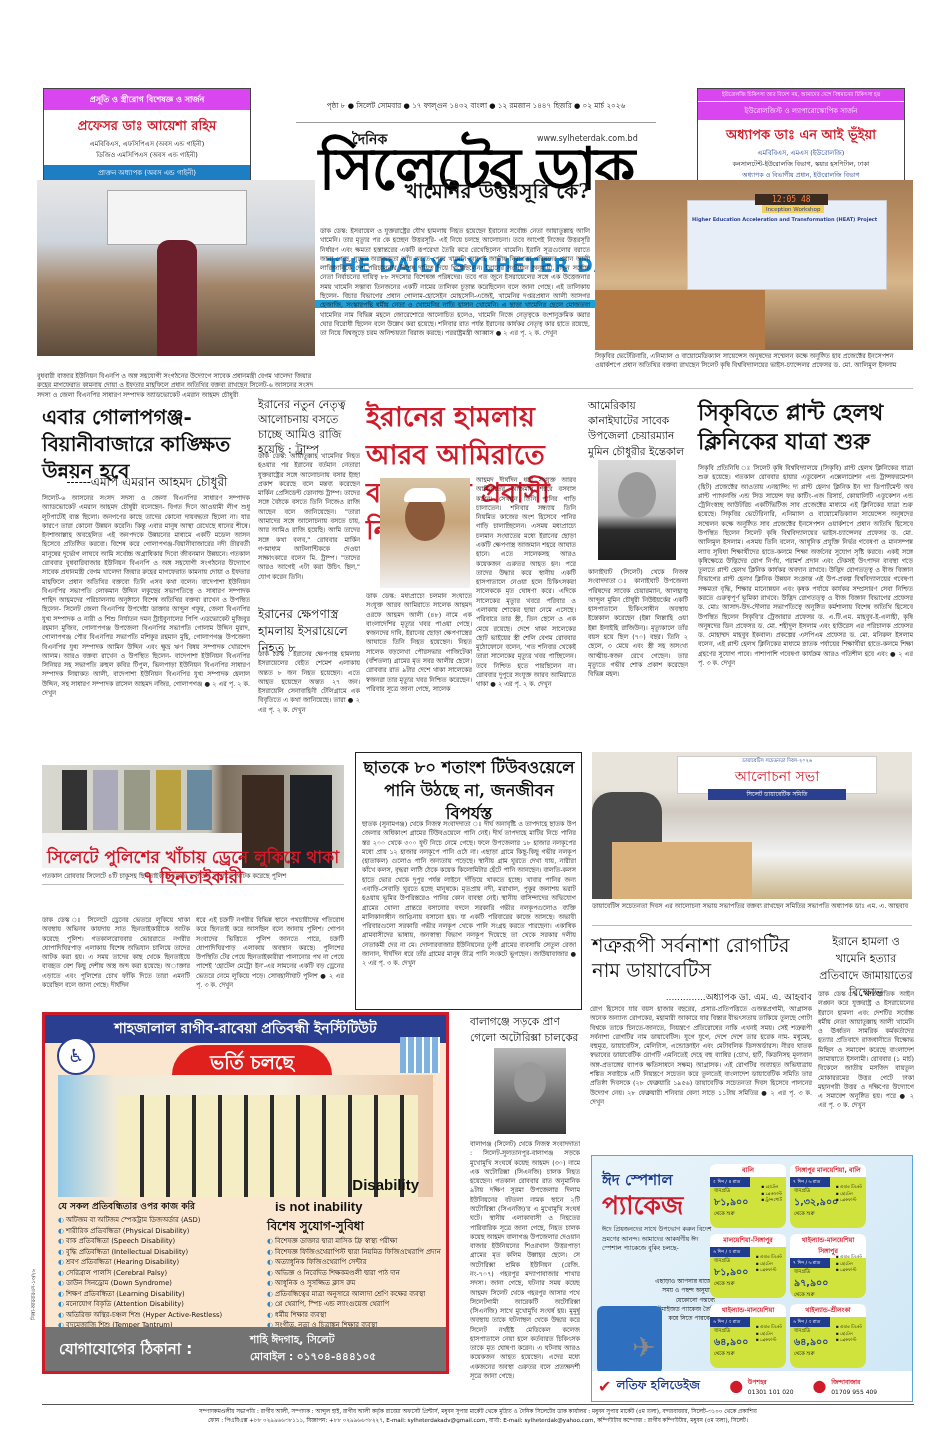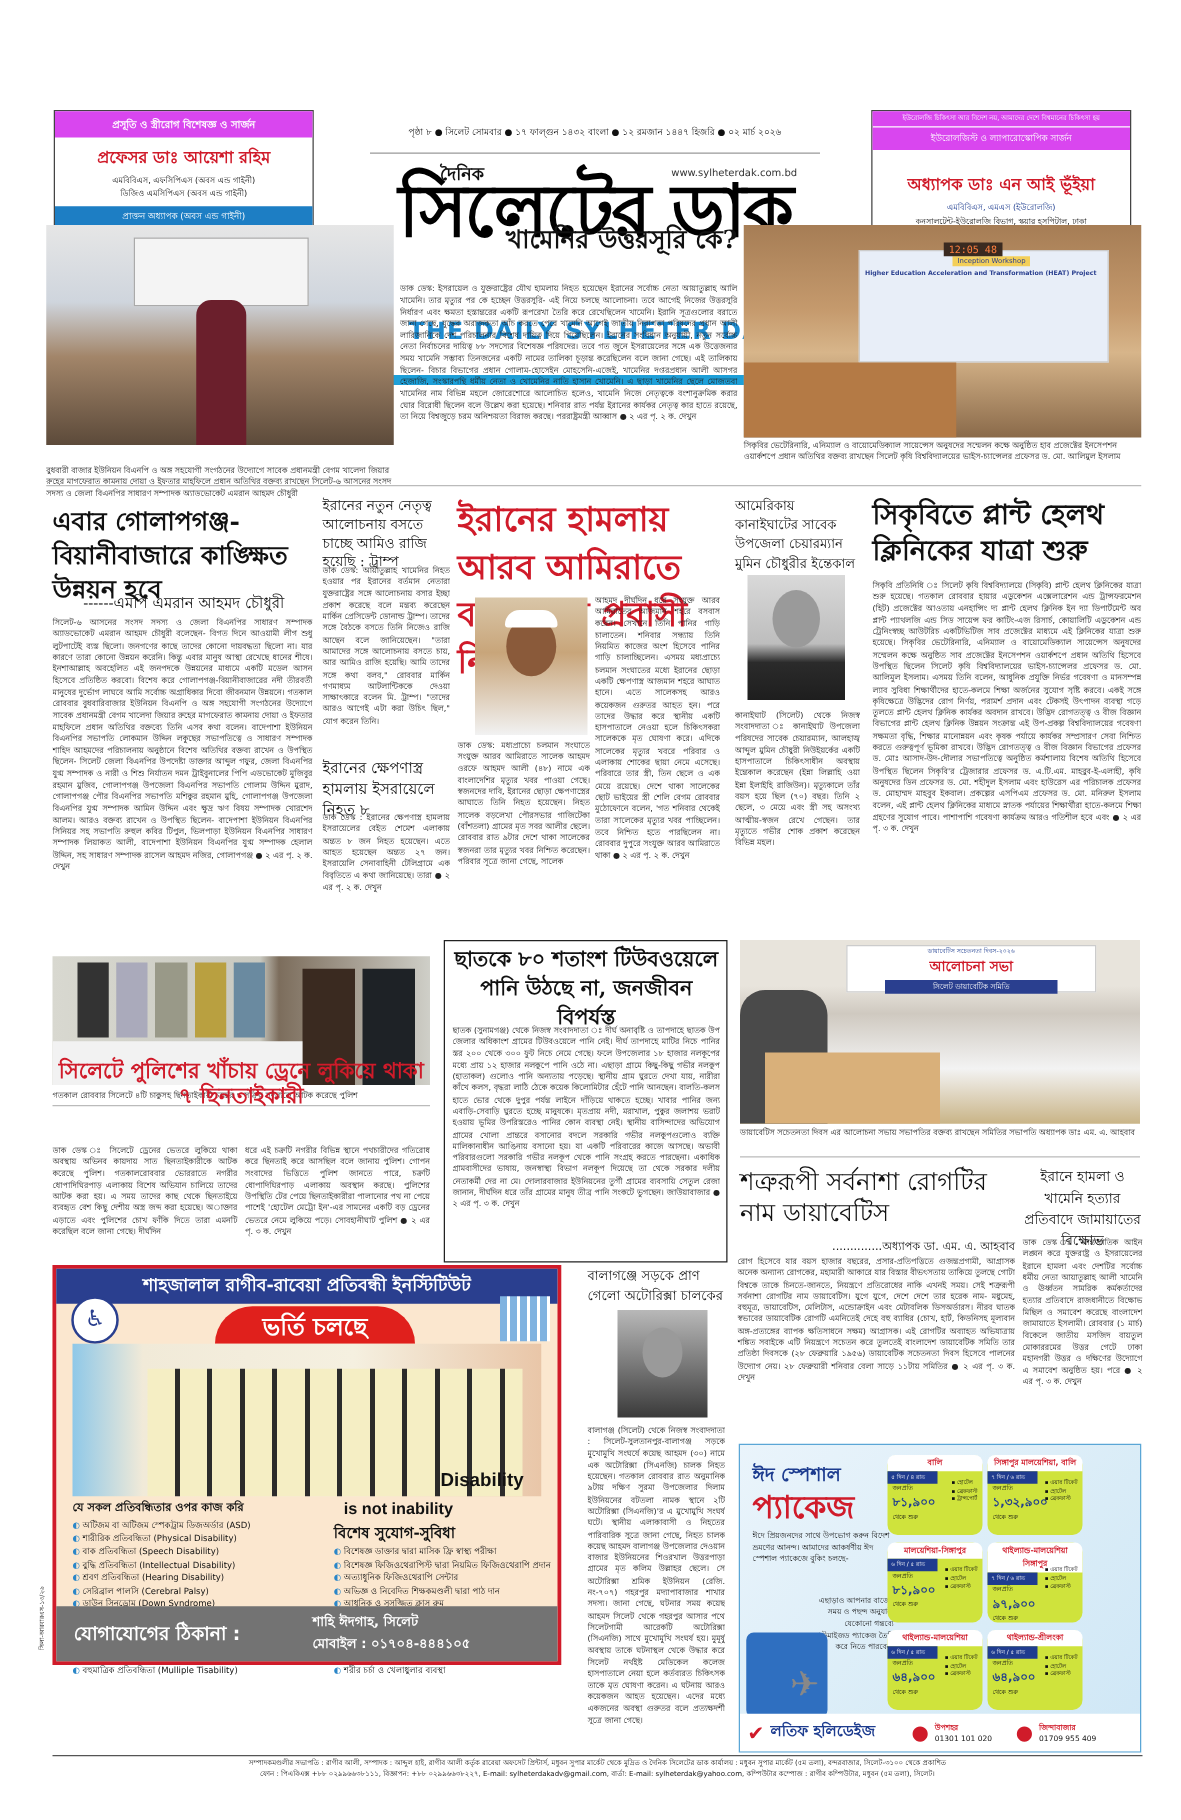--- a/index.html
+++ b/index.html
@@ -45,21 +45,21 @@
 <div class="abs" style="left:296px;top:100px;width:360px;font-size:7.2px;text-align:center">পৃষ্ঠা ৮ ● সিলেট সোমবার ● ১৭ ফাল্গুন ১৪৩২ বাংলা ● ১২ রমজান ১৪৪৭ হিজরি ● ০২ মার্চ ২০২৬</div>
 <div class="abs" style="left:296px;top:122px;width:360px;height:1px;background:#999"></div>
 <div class="abs" style="left:352px;top:128px;font-size:14px;font-weight:bold;font-family:'DejaVu Serif',serif">দৈনিক</div>
 <div class="abs" style="left:537px;top:134px;font-size:8px;color:#333">www.sylheterdak.com.bd</div>
 <div class="abs hl" style="left:296px;top:140px;width:360px;font-size:58px;line-height:1;color:#000;text-align:center;letter-spacing:-2px">সিলেটের ডাক</div>
 <div class="abs" style="left:296px;top:254px;width:360px;text-align:center;font-size:19px;font-weight:bold;color:#1d8bd0;letter-spacing:1px">THE DAILY SYLHETER DAK</div>
 
 <div class="abs adR">
   <div class="bandP" style="font-size:5.3px;padding:2px">ইউরোলজি চিকিৎসা আর বিদেশ নয়, আমাদের দেশে বিশ্বমানের চিকিৎসা হয়</div>
   <div class="bandP" style="font-size:7px;padding:3px;margin-top:1px">ইউরোলজিস্ট ও ল্যাপারোস্কোপিক সার্জন</div>
-  <div style="color:#d01b2a;font-size:13px;font-weight:bold;margin-top:18px">অধ্যাপক ডাঃ এন আই ভূঁইয়া</div>
+  <div style="color:#d01b2a;font-size:13px;font-weight:bold;margin-top:5px">অধ্যাপক ডাঃ এন আই ভূঁইয়া</div>
   <div style="color:#1d3c8f;font-size:6.5px;margin-top:2px">এমবিবিএস, এমএস (ইউরোলজি)</div>
   <div style="font-size:6.3px">কনসালটেন্ট-ইউরোলজি বিভাগ, স্কয়ার হসপিটাল, ঢাকা</div>
   <div style="font-size:6.3px;color:#1d3c8f">অধ্যাপক ও বিভাগীয় প্রধান, ইউরোলজি বিভাগ</div>
   <div style="font-size:6.3px">বাংলাদেশ মেডিকেল কলেজ হাসপাতাল, ধানমন্ডি, ঢাকা</div>
   <div style="display:flex;margin-top:8px;background:#7a2a7b;color:#fff;align-items:center;height:20px">
     <span style="background:#d7236b;padding:2px 3px;font-size:7px;font-weight:bold">Careline</span>
     <span style="background:#fff;color:#d7236b;padding:2px 3px;font-size:8px;font-weight:bold">10616</span>
     <span style="font-size:8px;padding-left:4px">চেম্বার : স্কয়ার হসপিটাল লিঃ</span>
   </div>
   <div style="display:flex;height:22px;align-items:center;background:#7a2a7b;color:#fff">
@@ -79,21 +79,21 @@
 <div class="abs cap" style="left:37px;top:372px;width:278px">বুধবারী বাজার ইউনিয়ন বিএনপি ও অঙ্গ সহযোগী সংগঠনের উদ্যোগে সাবেক প্রধানমন্ত্রী বেগম খালেদা জিয়ার রুহের মাগফেরাত কামনায় দোয়া ও ইফতার মাহফিলে প্রধান অতিথির বক্তব্য রাখছেন সিলেট-৬ আসনের সংসদ সদস্য ও জেলা বিএনপির সাধারণ সম্পাদক অ্যাডভোকেট এমরান আহমদ চৌধুরী</div>
 
 <div class="abs hl" style="left:320px;top:180px;width:270px;font-size:20px;text-align:right">খামেনির উত্তরসূরি কে?</div>
 <div class="abs body" style="left:320px;top:227px;width:270px;height:160px;overflow:hidden">ডাক ডেস্ক: ইসরায়েল ও যুক্তরাষ্ট্রের যৌথ হামলায় নিহত হয়েছেন ইরানের সর্বোচ্চ নেতা আয়াতুল্লাহ আলি খামেনি। তার মৃত্যুর পর কে হচ্ছেন উত্তরসূরি- এই নিয়ে চলছে আলোচনা। তবে আগেই নিজের উত্তরসূরি নির্ধারণ এবং ক্ষমতা হস্তান্তরের একটি রূপরেখা তৈরি করে রেখেছিলেন খামেনি। ইরানি সূত্রগুলোর বরাতে জানা গেছে, যুদ্ধের অরাজকতা আঁচ করতে পেরে খামেনি আগেই জাতীয় নিরাপত্তা পরিষদের প্রধান আলী লারিজানিকে দেশ পরিচালনার বিশেষ দায়িত্ব দিয়ে গিয়েছিলেন। ইরানের সংবিধান অনুযায়ী, নতুন সর্বোচ্চ নেতা নির্বাচনের দায়িত্ব ৮৮ সদস্যের বিশেষজ্ঞ পরিষদের। তবে গত জুনে ইসরায়েলের সঙ্গে এক উত্তেজনার সময় খামেনি সম্ভাব্য তিনজনের একটি নামের তালিকা চূড়ান্ত করেছিলেন বলে জানা গেছে। এই তালিকায় ছিলেন- বিচার বিভাগের প্রধান গোলাম-হোসেইন মোহসেনি-এজেই, খামেনির দপ্তরপ্রধান আলী আসগর হেজাজি, সংস্কারপন্থি ধর্মীয় নেতা ও খোমেনির নাতি হাসান খোমেনি। এ ছাড়া খামেনির ছেলে মোজতবা খামেনির নাম বিভিন্ন মহলে জোরেশোরে আলোচিত হলেও, খামেনি নিজে নেতৃত্বকে বংশানুক্রমিক করার ঘোর বিরোধী ছিলেন বলে উল্লেখ করা হয়েছে। শনিবার রাত পর্যন্ত ইরানের কার্যকর নেতৃত্ব কার হাতে রয়েছে, তা নিয়ে বিশ্বজুড়ে চরম অনিশ্চয়তা বিরাজ করছে। পররাষ্ট্রমন্ত্রী আব্বাস ● ২ এর পৃ. ২ ক. দেখুন</div>
 
 <div class="abs photo" style="left:595px;top:180px;width:318px;height:170px;background:linear-gradient(180deg,#a67d55 0%,#c59a6d 40%,#d7b58a 60%,#8a6a4a 100%)">
   <div style="position:absolute;left:92px;top:20px;width:200px;height:90px;background:#e8eef8;border:1px solid #ccc;font-size:5px;padding:4px;color:#2a3f8f">
     <div style="background:#f3cf5a;display:inline-block;padding:1px 4px;margin-left:70px;font-size:5.5px">Inception Workshop</div>
     <div style="font-weight:bold;margin-top:3px">Higher Education Acceleration and Transformation (HEAT) Project</div>
   </div>
-  <div style="position:absolute;left:160px;top:14px;background:#3a2a20;color:#ff8040;font-size:8px;padding:1px 4px;font-family:'DejaVu Sans Mono',monospace">12:05 48</div>
+  <div style="position:absolute;left:160px;top:14px;background:#3a2a20;color:#ff8040;font-size:8px;padding:1px 17px;font-family:'DejaVu Sans Mono',monospace">12:05 48</div>
   <div style="position:absolute;left:0;top:110px;width:170px;height:60px;background:#b47a45"></div>
 </div>
 <div class="abs cap" style="left:595px;top:352px;width:318px">সিকৃবির ভেটেরিনারি, এনিম্যাল ও বায়োমেডিক্যাল সায়েন্সেস অনুষদের সম্মেলন কক্ষে অনুষ্ঠিত হাব প্রজেক্টের ইনসেপশন ওয়ার্কশপে প্রধান অতিথির বক্তব্য রাখছেন সিলেট কৃষি বিশ্ববিদ্যালয়ের ভাইস-চ্যান্সেলর প্রফেসর ড. মো. আলিমুল ইসলাম</div>
 
 <div class="abs rule" style="left:37px;top:388px;width:876px"></div>
 
 <div class="abs hl" style="left:42px;top:404px;width:210px;font-size:20px;line-height:1.35">এবার গোলাপগঞ্জ-বিয়ানীবাজারে কাঙ্ক্ষিত উন্নয়ন হবে</div>
 <div class="abs hl" style="left:42px;top:476px;width:210px;font-size:12px;text-align:center;font-weight:normal">------এমপি এমরান আহমদ চৌধুরী</div>
 <div class="abs body" style="left:42px;top:494px;width:208px;height:248px;overflow:hidden">সিলেট-৬ আসনের সংসদ সদস্য ও জেলা বিএনপির সাধারণ সম্পাদক অ্যাডভোকেট এমরান আহমদ চৌধুরী বলেছেন- বিগত দিনে আওয়ামী লীগ শুধু লুটপাটেই ব্যস্ত ছিলো। জনগণের কাছে তাদের কোনো দায়বদ্ধতা ছিলো না। যার কারণে তারা কোনো উন্নয়ন করেনি। কিন্তু এবার মানুষ আস্থা রেখেছে ধানের শীষে। ইনশাআল্লাহ অবহেলিত এই জনপদকে উন্নয়নের মাধ্যমে একটি মডেল আসন হিসেবে প্রতিষ্ঠিত করবো। বিশেষ করে গোলাপগঞ্জ-বিয়ানীবাজারের নদী তীরবর্তী মানুষের দুর্ভোগ লাঘবে আমি সর্বোচ্চ অগ্রাধিকার দিবো জীবনমান উন্নয়নে। গতকাল রোববার বুধবারিবাজার ইউনিয়ন বিএনপি ও অঙ্গ সহযোগী সংগঠনের উদ্যোগে সাবেক প্রধানমন্ত্রী বেগম খালেদা জিয়ার রুহের মাগফেরাত কামনায় দোয়া ও ইফতার মাহফিলে প্রধান অতিথির বক্তব্যে তিনি এসব কথা বলেন। বাদেপাশা ইউনিয়ন বিএনপির সভাপতি লোকমান উদ্দিন লকুছের সভাপতিত্বে ও সাধারণ সম্পাদক শাহিদ আহমদের পরিচালনায় অনুষ্ঠানে বিশেষ অতিথির বক্তব্য রাখেন ও উপস্থিত ছিলেন- সিলেট জেলা বিএনপির উপদেষ্টা ডাক্তার আব্দুল গফুর, জেলা বিএনপির যুগ্ম সম্পাদক ও নারী ও শিশু নির্যাতন দমন ট্রাইবুনালের পিপি এডভোকেট মুজিবুর রহমান মুজিব, গোলাপগঞ্জ উপজেলা বিএনপির সভাপতি গোলাম উদ্দিন মুরাদ, গোলাপগঞ্জ পৌর বিএনপির সভাপতি মশিকুর রহমান মুহি, গোলাপগঞ্জ উপজেলা বিএনপির যুগ্ম সম্পাদক আমিন উদ্দিন এবং ক্ষুদ্র ঋণ বিষয় সম্পাদক খোরশেদ আলম। আরও বক্তব্য রাখেন ও উপস্থিত ছিলেন- বাদেপাশা ইউনিয়ন বিএনপির সিনিয়র সহ সভাপতি রুহুল কবির টিপুল, ভিলপাড়া ইউনিয়ন বিএনপির সাধারণ সম্পাদক লিয়াকত আলী, বাদেপাশা ইউনিয়ন বিএনপির যুগ্ম সম্পাদক হেলাল উদ্দিন, সহ সাধারণ সম্পাদক রাসেল আহমদ নজির, গোলাপগঞ্জ ● ২ এর পৃ. ২ ক. দেখুন</div>
 
@@ -139,37 +139,37 @@
 <div class="abs body" style="left:42px;top:916px;width:148px;height:90px;overflow:hidden">ডাক ডেস্ক ঃ সিলেটে ড্রেনের ভেতরে লুকিয়ে থাকা অবস্থায় অভিনব কায়দায় সাত ছিনতাইকারীকে আটক করেছে পুলিশ। গতকালরোববার ভোররাতে নগরীর ধোপাদিঘিরপাড় এলাকায় বিশেষ অভিযান চালিয়ে তাদের আটক করা হয়। এ সময় তাদের কাছ থেকে ছিনতাইয়ে ব্যবহৃত বেশ কিছু দেশীয় অস্ত্র জব্দ করা হয়েছে। অাক্তার এড়াতে এবং পুলিশের চোখ ফাঁকি দিতে তারা এমনটি করেছিল বলে জানা গেছে। দীর্ঘদিন</div>
 <div class="abs body" style="left:196px;top:916px;width:148px;height:90px;overflow:hidden">ধরে এই চক্রটি নগরীর বিভিন্ন স্থানে পথচারীদের গতিরোধ করে ছিনতাই করে আসছিল বলে জানায় পুলিশ। গোপন সংবাদের ভিত্তিতে পুলিশ জানতে পারে, চক্রটি ধোপাদিঘিরপাড় এলাকায় অবস্থান করছে। পুলিশের উপস্থিতি টের পেয়ে ছিনতাইকারীরা পালানোর পথ না পেয়ে পাশেই 'হোটেল মেট্রো ইন'-এর সামনের একটি বড় ড্রেনের ভেতরে নেমে লুকিয়ে পড়ে। সোবহানীঘাট পুলিশ ● ২ এর পৃ. ৩ ক. দেখুন</div>
 
 <div class="abs" style="left:355px;top:752px;width:227px;height:258px;border:1px solid #222"></div>
 <div class="abs hl" style="left:362px;top:756px;width:214px;font-size:16.5px;text-align:center;line-height:1.4">ছাতকে ৮০ শতাংশ টিউবওয়েলে পানি উঠছে না, জনজীবন বিপর্যস্ত</div>
 <div class="abs body" style="left:362px;top:820px;width:214px;height:184px;overflow:hidden">ছাতক (সুনামগঞ্জ) থেকে নিজস্ব সংবাদদাতা ঃ দীর্ঘ অনাবৃষ্টি ও তাপদাহে ছাতক উপ জেলার অধিকাংশ গ্রামের টিউবওয়েলে পানি নেই। দীর্ঘ তাপদাহে মাটির নিচে পানির স্তর ২০০ থেকে ৩০০ ফুট নিচে নেমে গেছে। ফলে উপজেলার ১৮ হাজার নলকূপের মধ্যে প্রায় ১২ হাজার নলকূপে পানি ওঠে না। এছাড়া গ্রামে কিছু-কিছু গভীর নলকূপ (হাতাকল) গুলোও পানি অন্যতায় পড়েছে। স্থানীয় গ্রাম ঘুরতে দেখা যায়, নারীরা কাঁখে কলস, বৃদ্ধরা লাঠি ঠেকে কয়েক কিলোমিটার হেঁটে পানি আনছেন। বালতি-কলস হাতে ভোর থেকে দুপুর পর্যন্ত লাইনে দাঁড়িয়ে থাকতে হচ্ছে। খাবার পানির জন্য এবাড়ি-সেবাড়ি ঘুরতে হচ্ছে মানুষকে। মৃতপ্রায় নদী, মরাখাল, পুকুর জলাশয় ভরাট হওয়ায় ভূমির উপরিস্তরেও পানির কোন ব্যবস্থা নেই। স্থানীয় বাসিন্দাদের অভিযোগ গ্রামের খোলা প্রান্তরে বসানোর বদলে সরকারি গভীর নলকূপগুলোও ব্যক্তি মালিকানাধীন আঙিনায় বসানো হয়। যা একটি পরিবারের কাজে আসছে। অভাবী পরিবারগুলো সরকারি গভীর নলকূপ থেকে পানি সংগ্রহ করতে পারছেনা। একাধিক গ্রামবাসীদের ভাষায়, জনস্বাস্থ্য বিভাগ নলকূপ দিয়েছে তা থেকে সরকার দলীয় নেতাকর্মী দের না মে। দোলারবাজার ইউনিয়নের তুর্গী গ্রামের ব্যবসায়ি সেতুল রেজা জানান, দীর্ঘদিন ধরে তাঁর গ্রামের মানুষ তীব্র পানি সংকটে ভুগছেন। জাউয়াবাজার ● ২ এর পৃ. ৩ ক. দেখুন</div>
 
 <div class="abs photo" style="left:592px;top:752px;width:320px;height:147px;background:linear-gradient(180deg,#e8e4dc 0%,#e8e4dc 25%,#cfc9c0 40%,#f3f3f3 70%,#c9b487 100%)">
   <div style="position:absolute;left:85px;top:4px;width:200px;height:38px;background:#fff;border:1px solid #ccc;text-align:center">
     <div style="font-size:5px;color:#1d3c8f">ডায়াবেটিস সচেতনতা দিবস-২০২৬</div>
-    <div style="font-size:11px;color:#d01b2a;font-weight:bold">আলোচনা সভা</div>
+    <div style="font-size:14px;color:#d01b2a;font-weight:normal">আলোচনা সভা</div>
     <div style="font-size:6px;background:#2a3f8f;color:#fff;margin:0 30px">সিলেট ডায়াবেটিক সমিতি</div>
   </div>
   <div style="position:absolute;left:0;top:40px;width:70px;height:107px;background:#4a4a4a;border-radius:20px 20px 0 0"></div>
   <div style="position:absolute;left:20px;top:90px;width:140px;height:57px;background:#d9b07a"></div>
 </div>
 <div class="abs cap" style="left:592px;top:902px;width:320px">ডায়াবেটিস সচেতনতা দিবস এর আলোচনা সভায় সভাপতির বক্তব্য রাখছেন সমিতির সভাপতি অধ্যাপক ডাঃ এম. এ. আহবাব</div>
 <div class="abs rule" style="left:592px;top:925px;width:320px"></div>
 
 <div class="abs hl" style="left:592px;top:933px;width:220px;font-size:19.5px;font-weight:normal;line-height:1.3">শত্রুরূপী সর্বনাশা রোগটির নাম ডায়াবেটিস</div>
 <div class="abs" style="left:592px;top:990px;width:220px;font-size:9px;text-align:right">..............অধ্যাপক ডা. এম. এ. আহবাব</div>
 <div class="abs body" style="left:590px;top:1005px;width:222px;height:120px;overflow:hidden">রোগ হিসেবে যার বয়স হাজার বছরের, প্রসার-প্রতিপত্তিতে গুজন্তপ্রগামী, আগ্রাসক অনেক অন্যান্য রোগকের, মহামারী আকারে যার বিস্তার বীভৎসতায় তাকিয়ে তুলছে গোটা বিশ্বকে তাকে চিনতে-জানতে, নিয়ন্ত্রণে প্রতিরোধের নাকি এখনই সময়। সেই শত্রুরূপী সর্বনাশা রোগটির নাম ডায়াবেটিস। যুগে যুগে, দেশে দেশে তার হরেক নাম- মধুমেহ, বহুমূত্র, ডায়াবেটিস, মেলিটাস, এন্ডোক্রাইন এবং মেটাবলিক ডিসঅর্ডারস। নীরব ঘাতক স্বভাবের ডায়াবেটিক রোগটি এমনিতেই দেহে বহু ব্যাধির (চোখ, হার্ট, কিডনিসহ মূল্যবান অঙ্গ-প্রত্যঙ্গের ব্যাপক ক্ষতিসাধনে সক্ষম) আগ্রাসক। এই রোগটির অব্যাহত অভিযাত্রায় শঙ্কিত সবাইকে এটি নিয়ন্ত্রণে সচেতন করে তুলতেই বাংলাদেশ ডায়াবেটিক সমিতি তার প্রতিষ্ঠা দিবসকে (২৮ ফেব্রুয়ারি ১৯৫৬) ডায়াবেটিক সচেতনতা দিবস হিসেবে পালনের উদ্যোগ নেয়। ২৮ ফেব্রুয়ারী শনিবার বেলা সাড়ে ১১টায় সমিতির ● ২ এর পৃ. ৩ ক. দেখুন</div>
 
 <div class="abs hl" style="left:818px;top:933px;width:96px;font-size:11px;font-weight:normal;text-align:center;line-height:1.55">ইরানে হামলা ও খামেনি হত্যার প্রতিবাদে জামায়াতের বিক্ষোভ</div>
 <div class="abs body" style="left:818px;top:990px;width:96px;height:134px;overflow:hidden">ডাক ডেস্ক ঃ আন্তর্জাতিক আইন লঙ্ঘন করে যুক্তরাষ্ট্র ও ইসরায়েলের ইরানে হামলা এবং দেশটির সর্বোচ্চ ধর্মীয় নেতা আয়াতুল্লাহ আলী খামেনি ও ঊর্ধ্বতন সামরিক কর্মকর্তাদের হত্যার প্রতিবাদে রাজধানীতে বিক্ষোভ মিছিল ও সমাবেশ করেছে বাংলাদেশ জামায়াতে ইসলামী। রোববার (১ মার্চ) বিকেলে জাতীয় মসজিদ বায়তুল মোকাররমের উত্তর গেটে ঢাকা মহানগরী উত্তর ও দক্ষিণের উদ্যোগে এ সমাবেশ অনুষ্ঠিত হয়। পরে ● ২ এর পৃ. ৩ ক. দেখুন</div>
 
-<div class="abs" style="left:42px;top:1012px;width:407px;height:320px;background:#fbe7cf;border:3px solid #d01b2a">
+<div class="abs" style="left:42px;top:1012px;width:407px;height:362px;background:#fbe7cf;border:3px solid #d01b2a">
   <div style="background:#2a3f8f;color:#fff;text-align:center;font-size:14px;font-weight:bold;padding:2px">শাহজালাল রাগীব-রাবেয়া প্রতিবন্ধী ইনস্টিটিউট</div>
   <div style="text-align:center;font-size:7.5px;margin-top:2px">শাহি ঈদগাহ, সিলেট</div>
   <div style="position:absolute;left:12px;top:22px;width:38px;height:38px;border-radius:50%;border:2px solid #2a3f8f;background:#fff;color:#2a3f8f;font-size:18px;text-align:center;line-height:34px">♿</div>
   <div style="position:absolute;left:355px;top:22px;width:40px;height:36px;background:repeating-linear-gradient(90deg,#7fb2e0 0 6px,#fff 6px 8px)"></div>
   <div style="position:absolute;left:127px;top:30px;width:160px;height:30px;background:#e0201c;border-radius:80px 80px 0 0;color:#fff;text-align:center;font-size:19px;font-weight:bold;line-height:34px">ভর্তি চলছে</div>
   <div style="position:absolute;left:13px;top:60px;width:375px;height:122px;background:linear-gradient(90deg,#8fc8e8 0%,#f1ead8 15%,#f5f0e0 60%,#e9c6a8 100%)">
     <div style="position:absolute;left:60px;top:20px;width:300px;height:102px;background:repeating-linear-gradient(90deg,#f5eec4 0 22px,#2b2b2b 22px 26px)"></div>
     <div style="position:absolute;right:14px;bottom:4px;font-size:15px;font-weight:bold;color:#111;font-family:'Liberation Sans',sans-serif">Disability</div>
   </div>
   <div style="position:absolute;left:230px;top:184px;font-size:13px;font-weight:bold;font-family:'Liberation Sans',sans-serif">is not inability</div>

